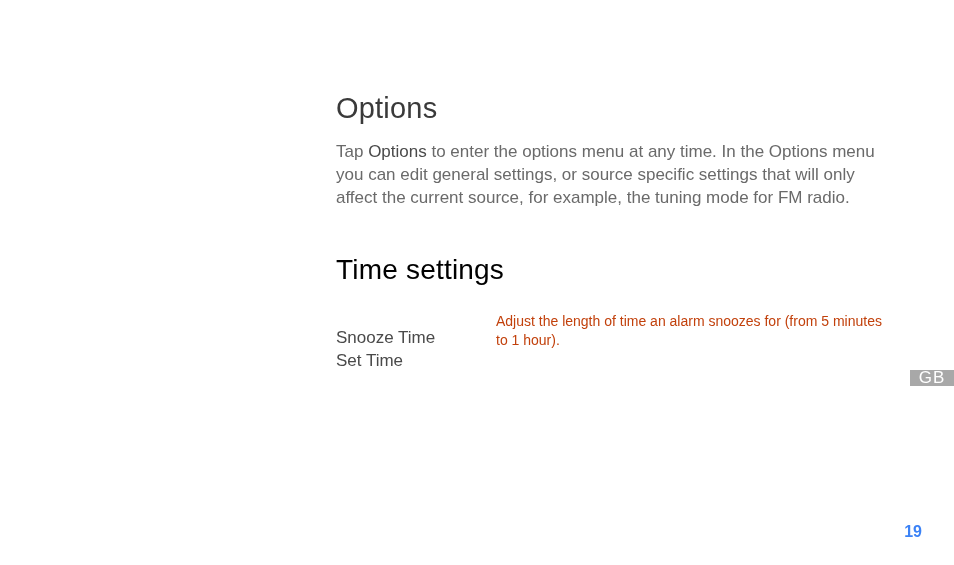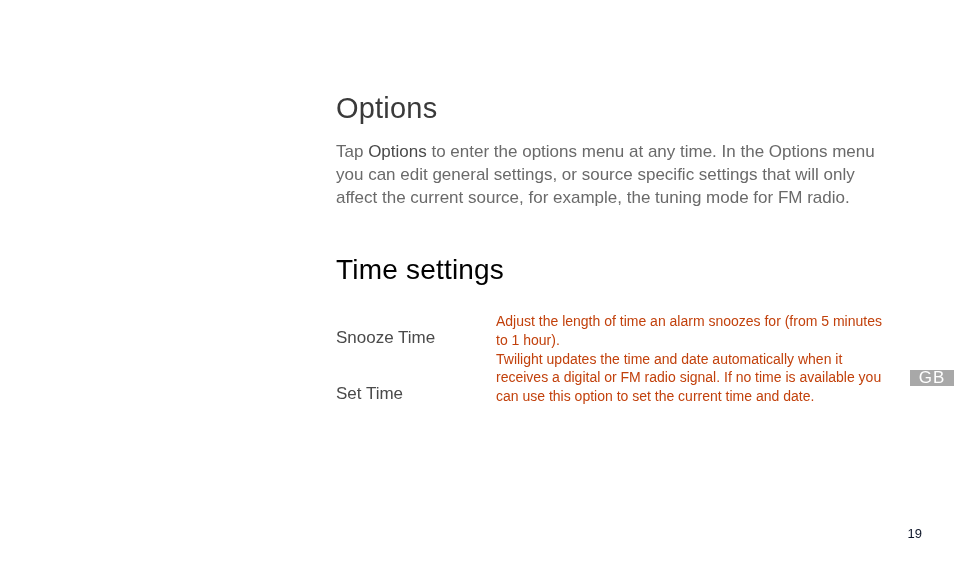--- a/index.html
+++ b/index.html
@@ -79,23 +79,23 @@
       align-items: center;
       justify-content: center;
       font-size: 17px;
       font-weight: 400;
       letter-spacing: 1px;
     }
     .page-number {
       position: absolute;
       right: 32px;
       bottom: 24px;
-      font-size: 13px;
-      color: #0f172a;
-      font-weight: 400;
+      font-size: 16px;
+      color: #3b82f6;
+      font-weight: 700;
     }
   </style>
 </head>
 <body>
 
 <div class="content">
   <h1 class="heading-1">Options</h1>
 
   <p class="intro-paragraph">
     <span>Tap </span><span class="bold">Options</span><span> to enter the options menu at any time. In the Options menu you can edit general settings, or source specific settings that will only affect the current source, for example, the tuning mode for FM radio.</span>
@@ -103,20 +103,19 @@
 
   <h2 class="heading-2">Time settings</h2>
 
   <div class="settings-row">
     <div class="setting-label">Snooze Time</div>
     <div class="setting-desc">Adjust the length of time an alarm snoozes for (from 5 minutes to 1 hour).</div>
   </div>
 
   <div class="settings-row">
     <div class="setting-label">Set Time</div>
-    <div class="setting-desc">Twilight updates the time and date automatically when it receives a digital or FM radio signal. If no time is available you can use this option to set the current time and date.</div>
   </div>
 
 </div>
 
 <div class="lang-tab">GB</div>
 
 <div class="page-number">19</div>
 
 </body></html>

